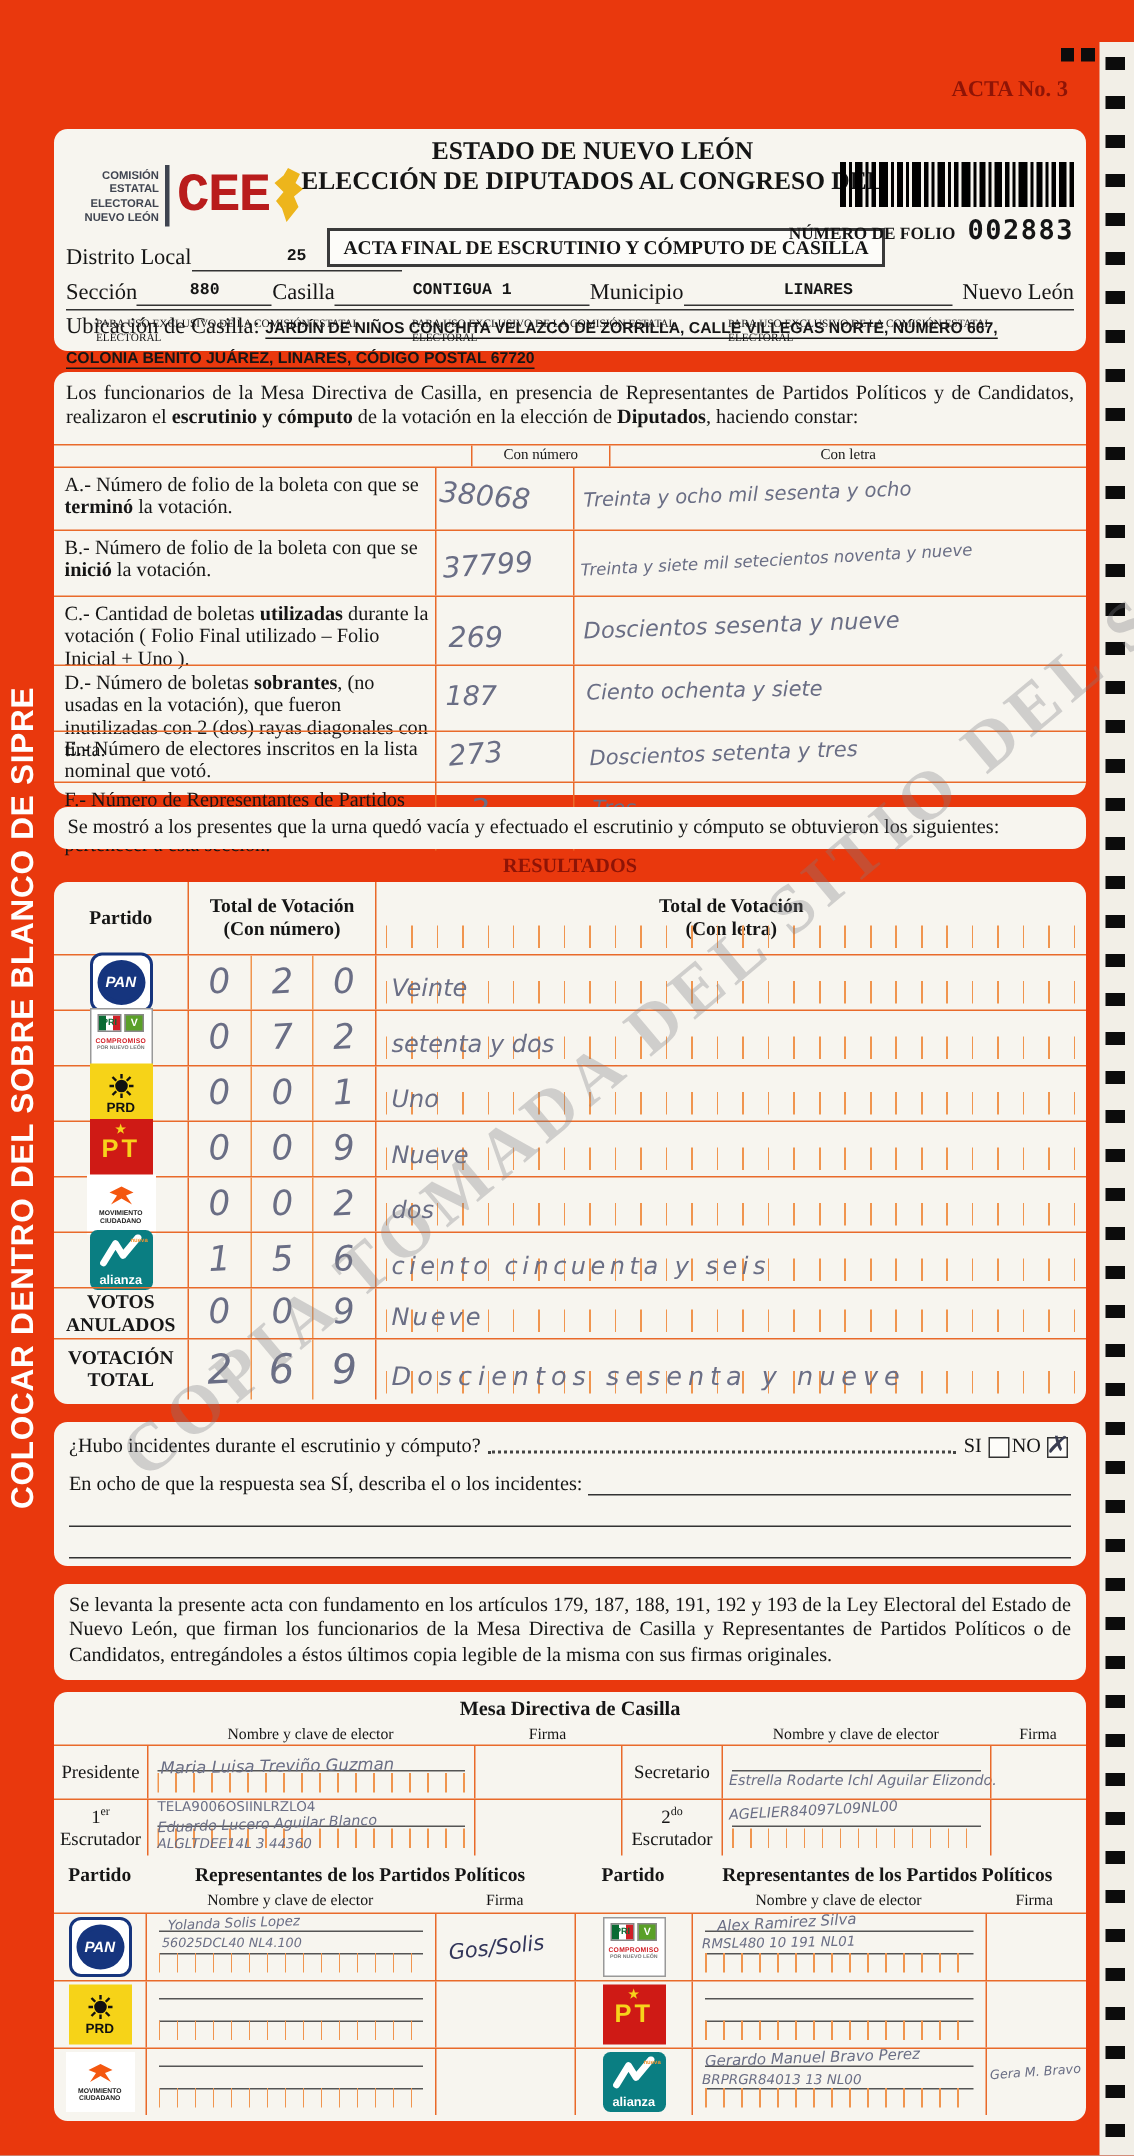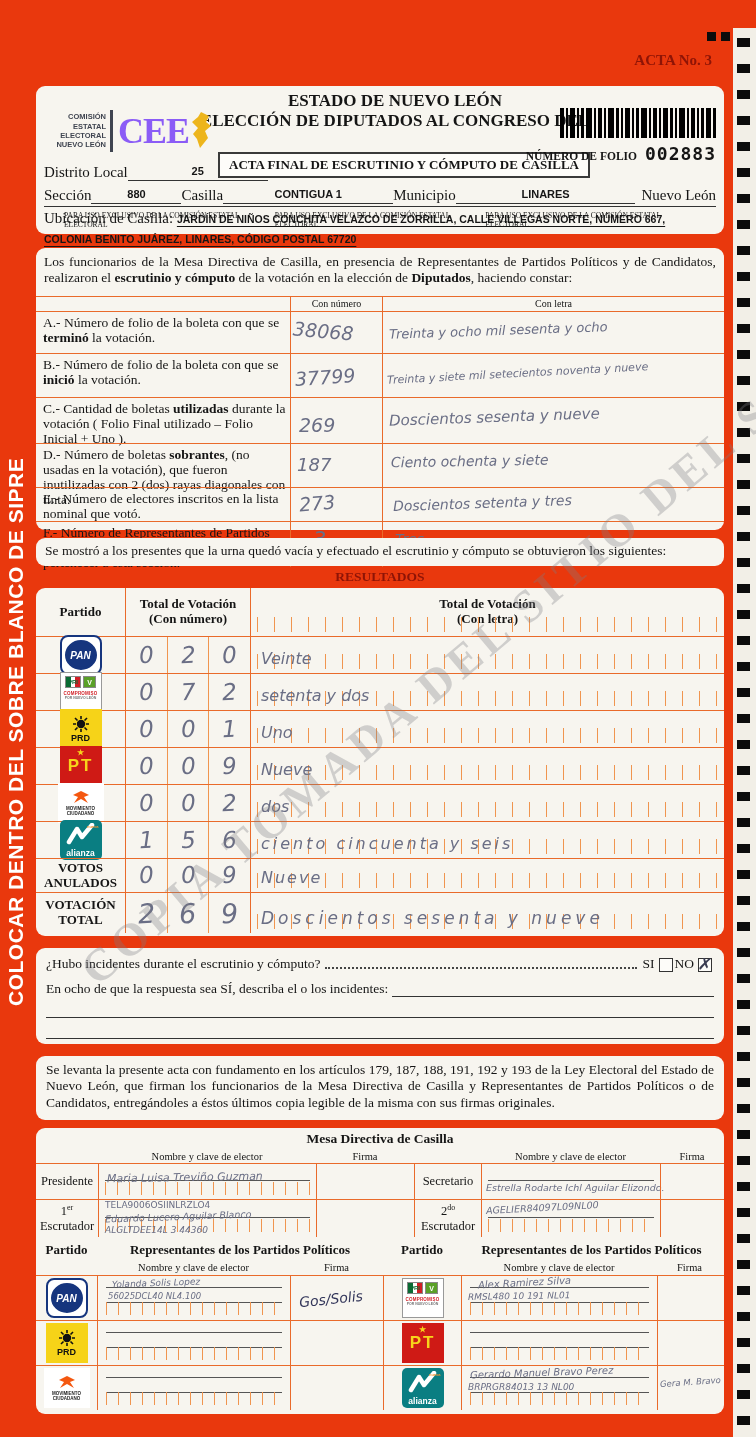--- a/index.html
+++ b/index.html
@@ -31,42 +31,42 @@
   .hw { font-family:"DejaVu Sans", sans-serif; font-style:italic; color:#6a6e85; line-height:1; position:absolute; white-space:nowrap; }
   .pen { color:#33365a; }
   
   #header { top:86px; height:148px; }
   .doc-title { position:absolute; top:5px; left:120px; right:90px; text-align:center;
     font-weight:bold; font-size:17px; line-height:1.15; }
   .logo-block { position:absolute; left:10px; top:24px; display:flex; align-items:center; }
   .org-lines { width:64px; font-family:"Liberation Sans", sans-serif; font-weight:bold; font-size:7.5px;
     color:#3f4450; text-align:right; line-height:1.25; padding-right:4px; }
   .cee-wrap { border-left:3px solid #3f4450; padding-left:5px; display:flex; align-items:center; }
-  .cee-text { font-family:Liberation Serif, serif; font-weight:900; font-size:36px;
-    color:#8b5cf6; letter-spacing:-1px; }
+  .cee-text { font-family:Liberation Mono, monospace; font-weight:900; font-size:36px;
+    color:#b91c1c; letter-spacing:-1px; }
   .subtitle-box { position:absolute; left:182px; top:66px; border:2px solid #3a3a3a; background:#fdfcf9;
     font-weight:bold; font-size:13px; padding:3px 9px; white-space:nowrap; }
   .barcode { position:absolute; right:8px; top:22px; }
   .folio-row { position:absolute; right:8px; top:57px; display:flex; align-items:baseline; gap:8px; }
   .folio-label { font-weight:bold; font-size:11.5px; }
   .folio-value { font-family:"DejaVu Sans Mono", monospace; font-weight:bold; font-size:18px; letter-spacing:1px; }
   .field-row { position:absolute; display:flex; align-items:flex-end; font-size:15px; }
   .blank { border-bottom:1px solid #333; text-align:center;
-    font-family:Liberation Sans, sans-serif; font-weight:bold; font-size:11px; line-height:1.5; }
+    font-family:Liberation Mono, monospace; font-weight:bold; font-size:11px; line-height:1.5; }
   .ubicacion { position:absolute; left:8px; right:8px; top:122px; font-size:15px; line-height:1.35; }
   .ubicacion-value { font-family:"Liberation Sans", sans-serif; font-weight:bold; font-size:10.5px;
     text-decoration:underline; text-underline-offset:3px; }
   .exclusive-row { position:absolute; left:8px; right:8px; bottom:5px; border-top:1px solid #333;
     display:flex; justify-content:space-between; padding:4px 20px 0; font-size:7.5px; }
   
   #intro { top:248px; height:282px; padding:6px 8px 0; }
   .intro-text { font-size:13.5px; line-height:1.22; text-align:justify; }
   .ctable { position:absolute; left:0; right:0; top:48px; bottom:0; }
   .crow { display:flex; border-top:1px solid #e96a2a; position:relative; }
-  .chead { height:15px; }
+  .chead { height:15px;padding-left:24px; }
   .chead .cnum, .chead .cletra { font-size:10px; text-align:center; line-height:14px; }
   .clabel { width:254px; padding:3px 2px 2px 7px; font-size:13.5px; line-height:1.12; }
   .cnum  { width:92px;  border-left:1px solid #e96a2a; position:relative; }
   .cletra{ flex:1;      border-left:1px solid #e96a2a; position:relative; }
   
   #urna { top:538px; height:28px; padding:5px 9px; font-size:13.5px; }
   
   .resultados-title { position:absolute; top:569px; left:36px; width:688px; text-align:center;
     font-weight:bold; font-size:13.5px; color:#8e1406; }
   #results { top:588px; height:348px; overflow:hidden; }

